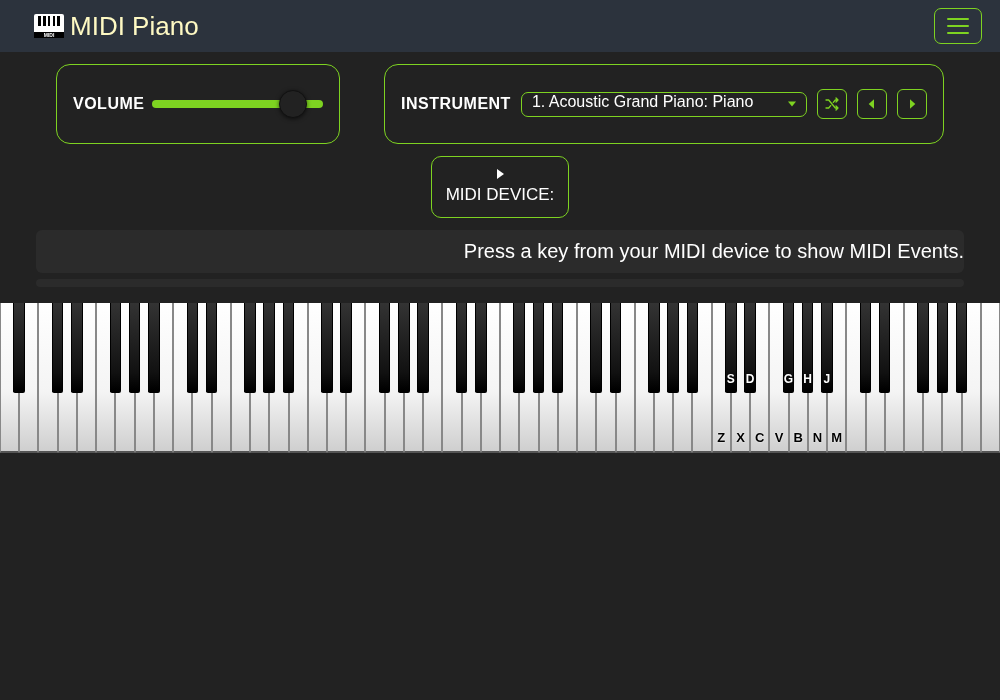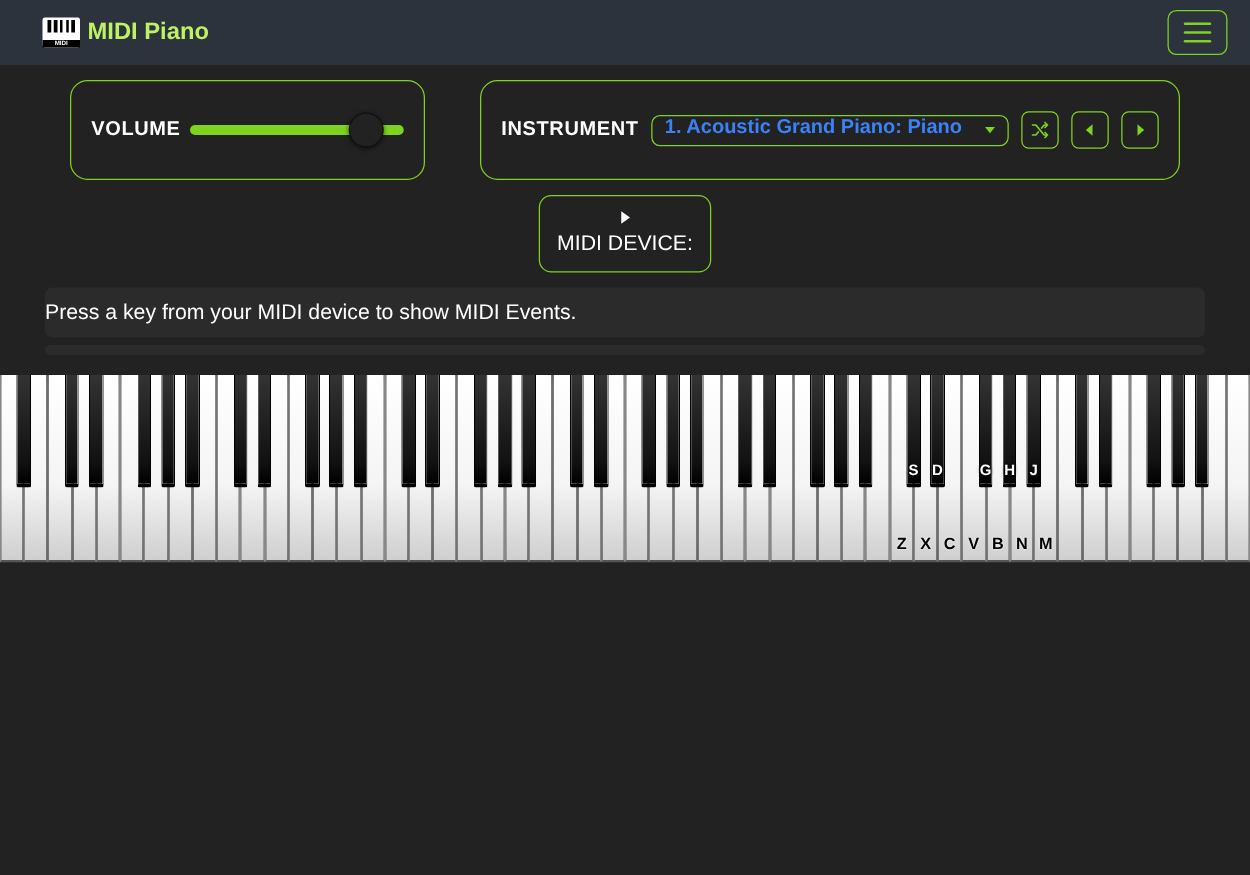--- a/index.html
+++ b/index.html
@@ -18,23 +18,23 @@
     align-items: center;
     justify-content: space-between;
     padding: 0 18px 0 34px;
   }
   .brand {
     display: flex;
     align-items: center;
     gap: 6px;
   }
   .brand-title {
-    color: #bef264;
-    font-size: 19px;
-    font-weight: 700;
+    color: #fef9c3;
+    font-size: 26px;
+    font-weight: 400;
   }
   .logo-icon {
     width: 30px;
     height: 24px;
     background: #fff;
     border-radius: 2px;
     position: relative;
     display: flex;
     justify-content: space-evenly;
     padding: 2px 2px 6px 2px;
@@ -117,26 +117,25 @@
     background: #222;
     border: 1px solid #111;
     border-radius: 50%;
     box-shadow: 0 1px 4px rgba(0,0,0,0.6);
   }
   .select {
     flex: 1;
     border: 1.5px solid #7ed321;
     border-radius: 7px;
     padding: 0 28px 5px 10px;
-    color: #3b82f6;
+    color: #ffffff;
     font-size: 16px;
     background: #222;
     position: relative;
     cursor: pointer;
-    font-weight: bold;
   }
   .select::after {
     content: "";
     position: absolute;
     right: 10px;
     top: 50%;
     width: 0; height: 0;
     border-left: 4px solid transparent;
     border-right: 4px solid transparent;
     border-top: 5px solid #7ed321;
@@ -174,22 +173,22 @@
     width: 0; height: 0;
     border-top: 5px solid transparent;
     border-bottom: 5px solid transparent;
     border-left: 7px solid #fff;
   }
   .hint-bar {
     margin: 12px 36px 0 36px;
     background: #2b2b2b;
     border-radius: 6px;
     padding: 10px 0;
-    text-align: left;
-    font-size: 17px;
+    text-align: right;
+    font-size: 20px;
   }
   .thin-bar {
     margin: 6px 36px 0 36px;
     background: #2b2b2b;
     border-radius: 6px;
     height: 8px;
   }
   .piano {
     margin-top: 16px;
     height: 150px;

